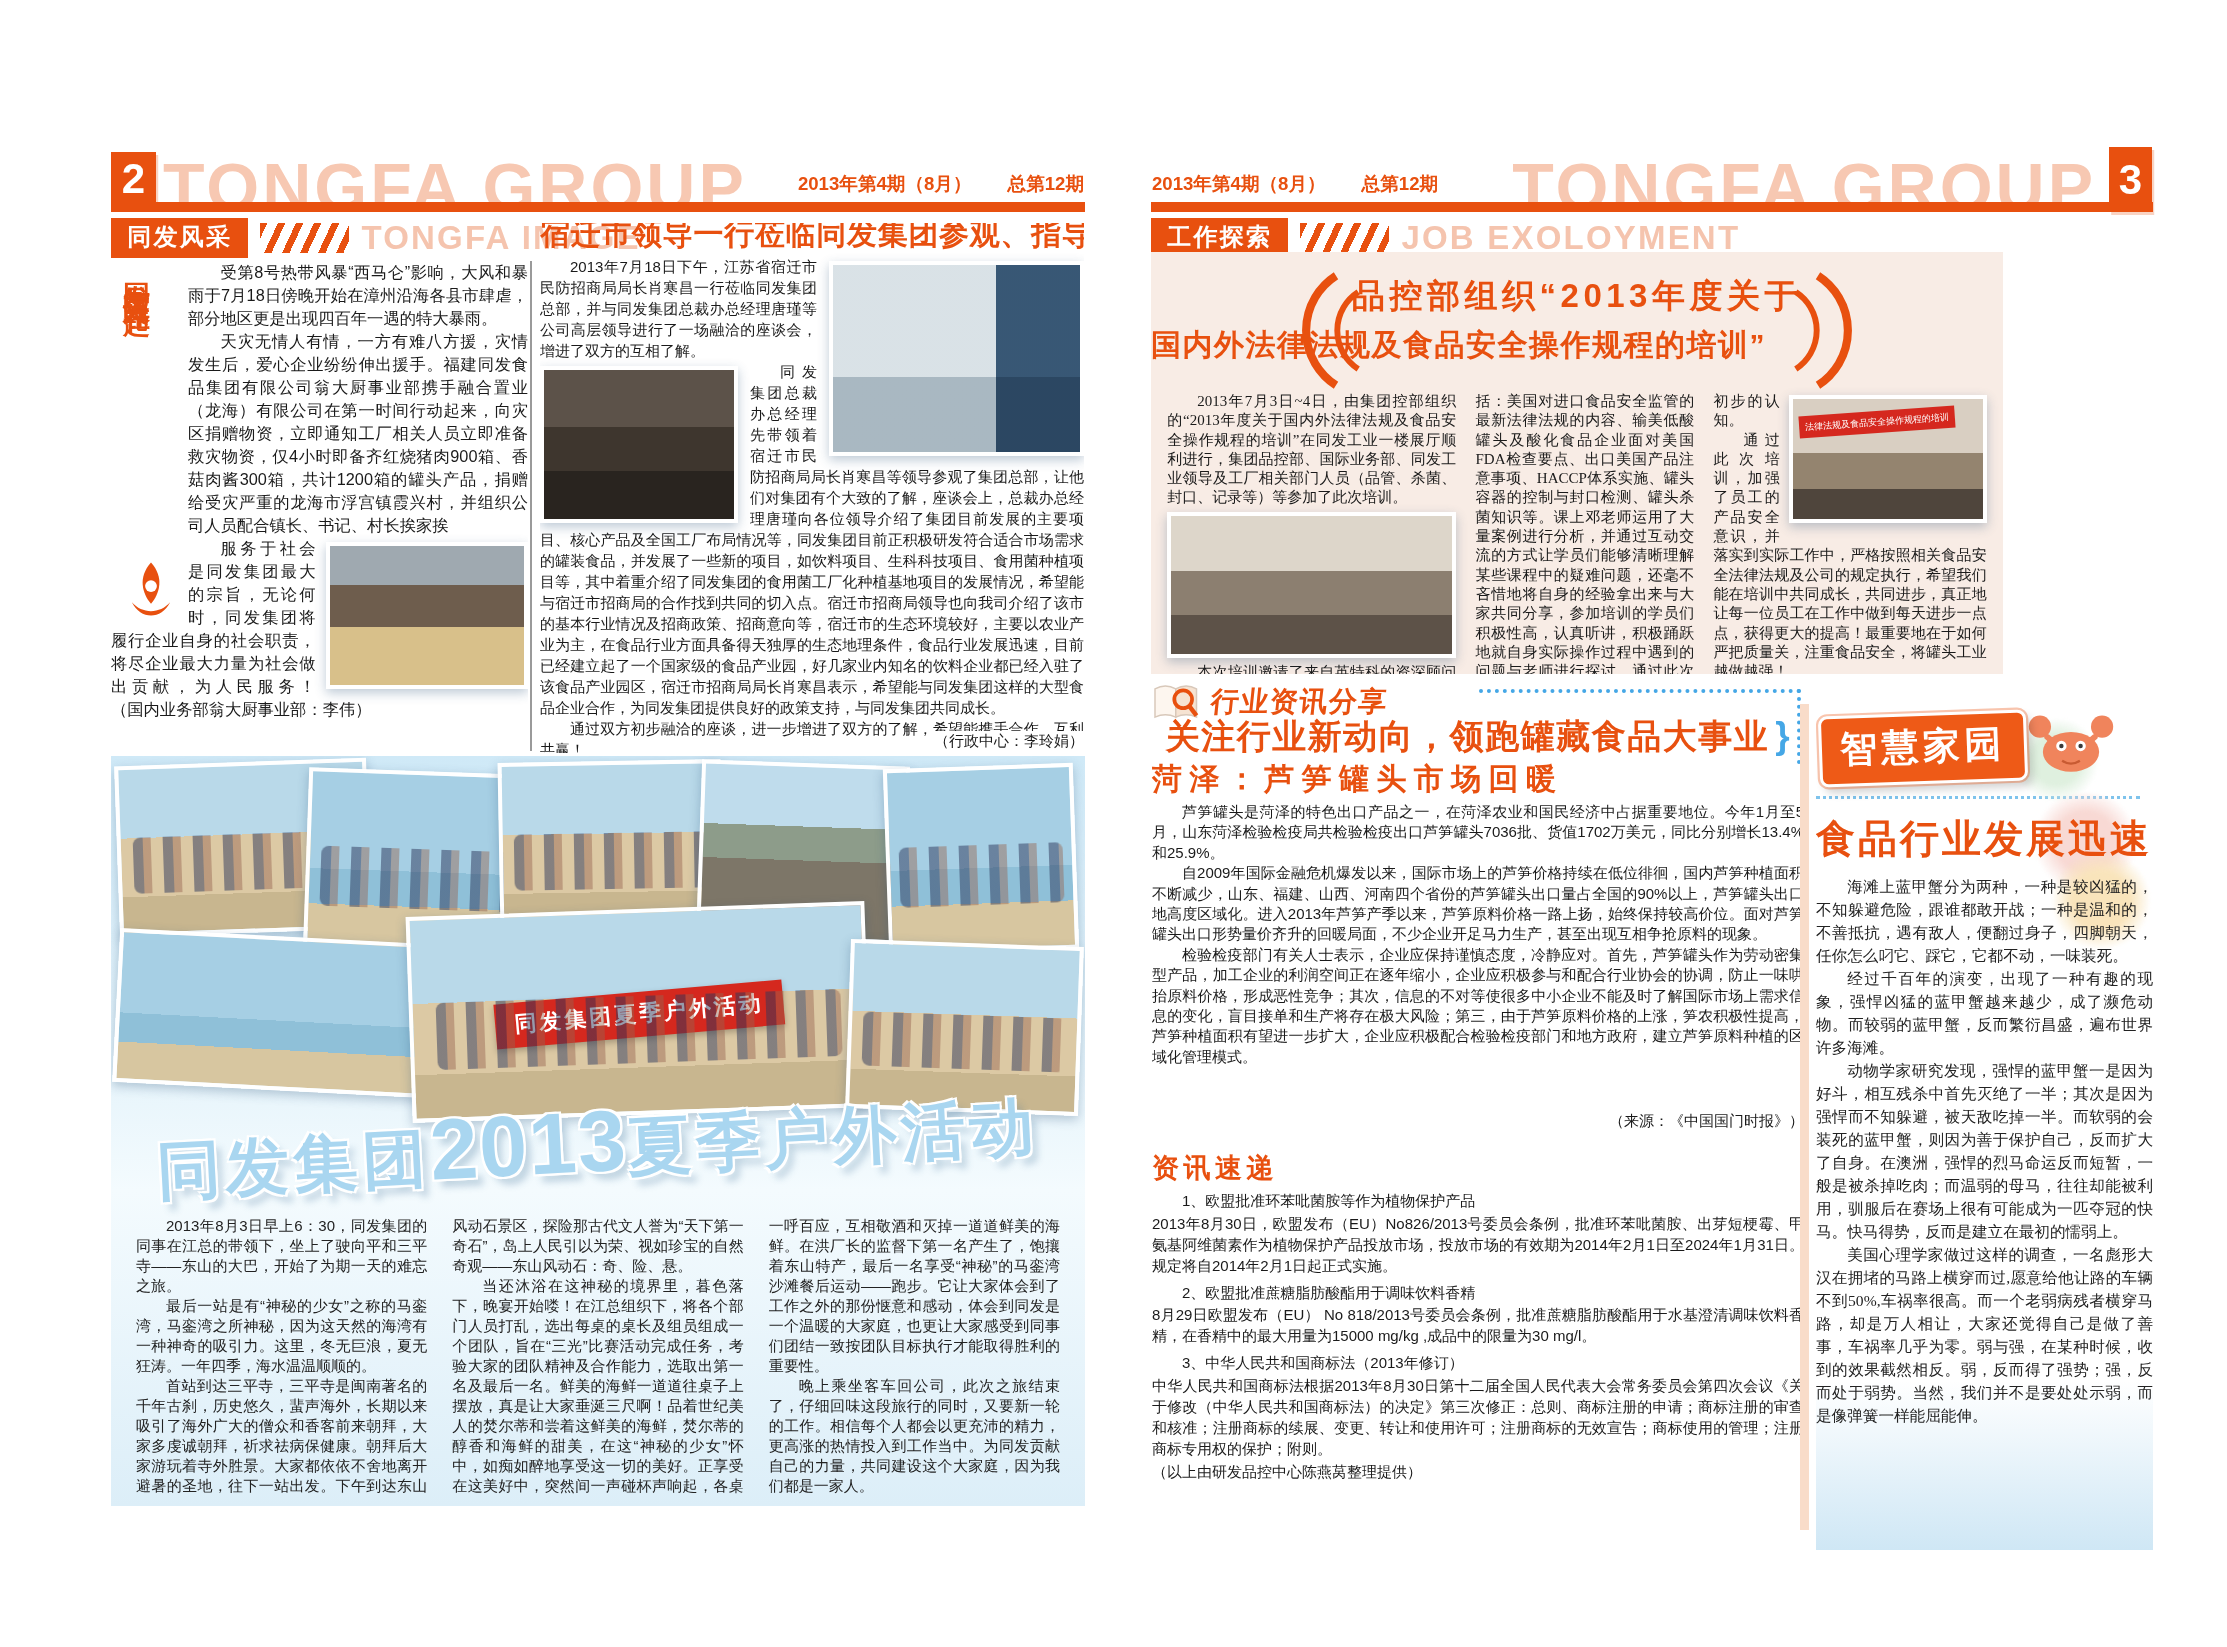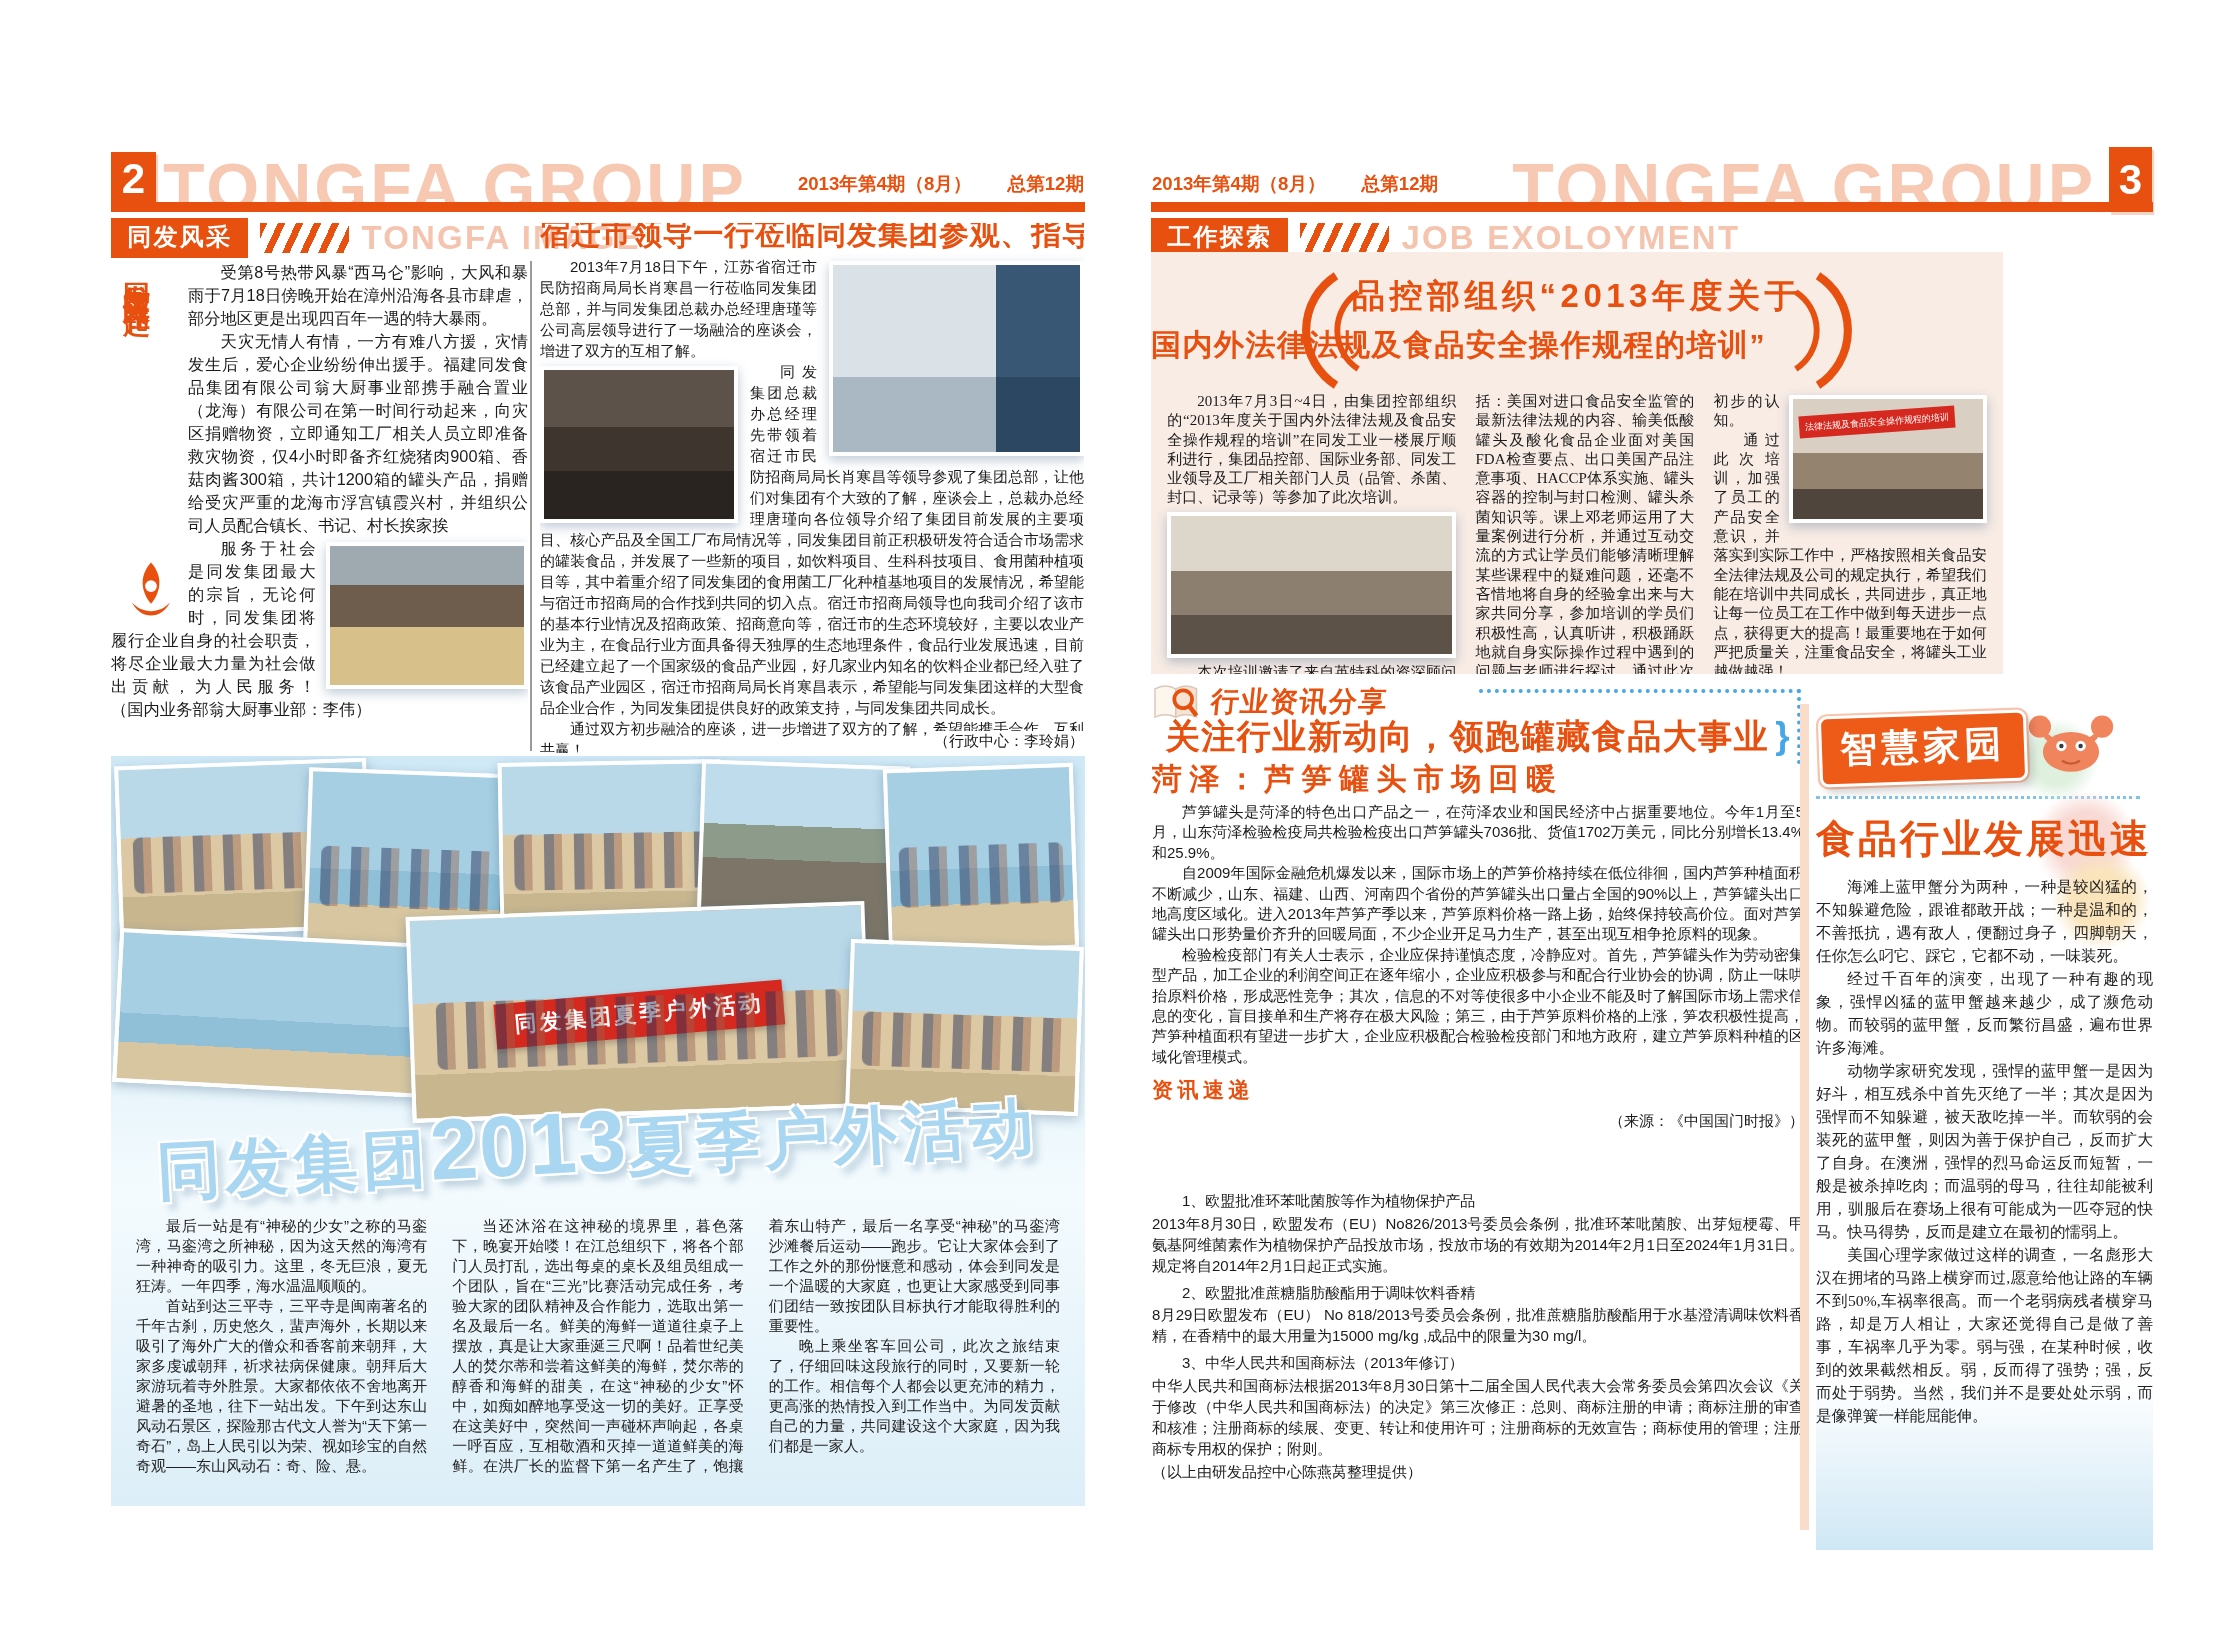--- a/index.html
+++ b/index.html
@@ -96,21 +96,21 @@
   #dotframe{left:1479px;top:689px;width:318px;height:71px;
       border-top:4.5px dotted #45a7e6;border-right:4.5px dotted #45a7e6;}
   #indtitle{left:1152px;top:714px;width:653px;text-align:center;font-size:34px;font-weight:bold;
       color:#e8500f;letter-spacing:1.5px;white-space:nowrap;}
   #indtitle .br{color:#45a7e6;font-size:37px;font-weight:bold;margin-left:6px;}
   #indsub{left:1152px;top:759px;font-size:30px;font-weight:bold;color:#e8500f;letter-spacing:7.4px;}
   #asp{left:1152px;top:802px;width:652px;height:331px;overflow:hidden;font-size:15px;
       line-height:20.4px;text-align:justify;}
   #asp p{margin:0;text-indent:2em;}
   #asp .src{position:absolute;right:0;bottom:1.5px;background:rgba(255,255,255,0);text-indent:0;}
-  #newstitle{left:1152px;top:1076px;font-size:21px;font-weight:bold;color:#e8500f;letter-spacing:4.5px;}
+  #newstitle{left:1152px;top:1150px;font-size:27px;font-weight:bold;color:#e8500f;letter-spacing:4.5px;}
   #news{left:1152px;top:1184px;width:652px;height:328px;overflow:hidden;font-size:15px;line-height:21px;
       text-align:justify;}
   #news .h{margin:6px 0 1.5px;text-indent:2em;}
   #news .b{margin:0;}
   #news .credit{text-align:left;margin-top:2px;}
   
   #sbdivider{left:1800px;top:704px;width:9px;height:826px;background:#f9dcc9;}
   #sidebar{left:1816px;top:704px;width:337px;height:846px;overflow:hidden;
       background:linear-gradient(180deg,rgba(255,255,255,0) 0 80%,#cfe7f5 100%);
       font-family:"Liberation Serif","DejaVu Serif",serif;}
@@ -186,20 +186,21 @@
     <div class="ph ph-beach crowd" style="left:298px;top:153px;width:459px;height:206px;transform:rotate(-2deg);">
       <div class="redbanner">同发集团夏季户外活动</div>
     </div>
     <div class="ph ph-beach crowd" style="left:737px;top:187px;width:233px;height:169px;transform:rotate(2deg);"></div>
 
     <div class="bigtitle">
       <span class="t1">同发集团</span><span class="t2">2013</span><span class="t3">夏季户外活动</span>
     </div>
 
     <div id="outing">
+      <p>2013年8月3日早上6：30，同发集团的同事在江总的带领下，坐上了驶向平和三平寺——东山的大巴，开始了为期一天的难忘之旅。</p>
       <p>最后一站是有“神秘的少女”之称的马銮湾，马銮湾之所神秘，因为这天然的海湾有一种神奇的吸引力。这里，冬无巨浪，夏无狂涛。一年四季，海水温温顺顺的。</p>
       <p>首站到达三平寺，三平寺是闽南著名的千年古刹，历史悠久，蜚声海外，长期以来吸引了海外广大的僧众和香客前来朝拜，大家多虔诚朝拜，祈求祛病保健康。朝拜后大家游玩着寺外胜景。大家都依依不舍地离开避暑的圣地，往下一站出发。下午到达东山风动石景区，探险那古代文人誉为“天下第一奇石”，岛上人民引以为荣、视如珍宝的自然奇观——东山风动石：奇、险、悬。</p>
       <p>当还沐浴在这神秘的境界里，暮色落下，晚宴开始喽！在江总组织下，将各个部门人员打乱，选出每桌的桌长及组员组成一个团队，旨在“三光”比赛活动完成任务，考验大家的团队精神及合作能力，选取出第一名及最后一名。鲜美的海鲜一道道往桌子上摆放，真是让大家垂涎三尺啊！品着世纪美人的焚尔蒂和尝着这鲜美的海鲜，焚尔蒂的醇香和海鲜的甜美，在这“神秘的少女”怀中，如痴如醉地享受这一切的美好。正享受在这美好中，突然间一声碰杯声响起，各桌一呼百应，互相敬酒和灭掉一道道鲜美的海鲜。在洪厂长的监督下第一名产生了，饱攘着东山特产，最后一名享受“神秘”的马銮湾沙滩餐后运动——跑步。它让大家体会到了工作之外的那份惬意和感动，体会到同发是一个温暖的大家庭，也更让大家感受到同事们团结一致按团队目标执行才能取得胜利的重要性。</p>
       <p>晚上乘坐客车回公司，此次之旅结束了，仔细回味这段旅行的同时，又要新一轮的工作。相信每个人都会以更充沛的精力，更高涨的热情投入到工作当中。为同发贡献自己的力量，共同建设这个大家庭，因为我们都是一家人。</p>
 
     </div>
   </div>
 </div>
 
 <div>

